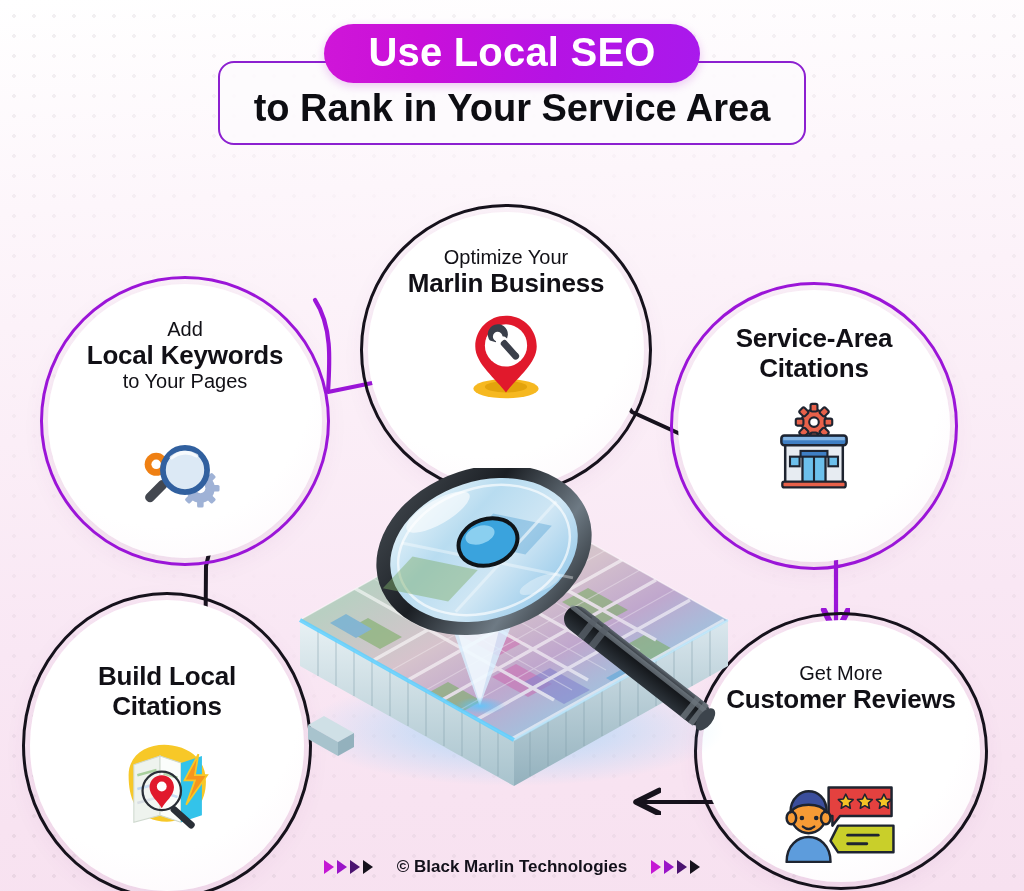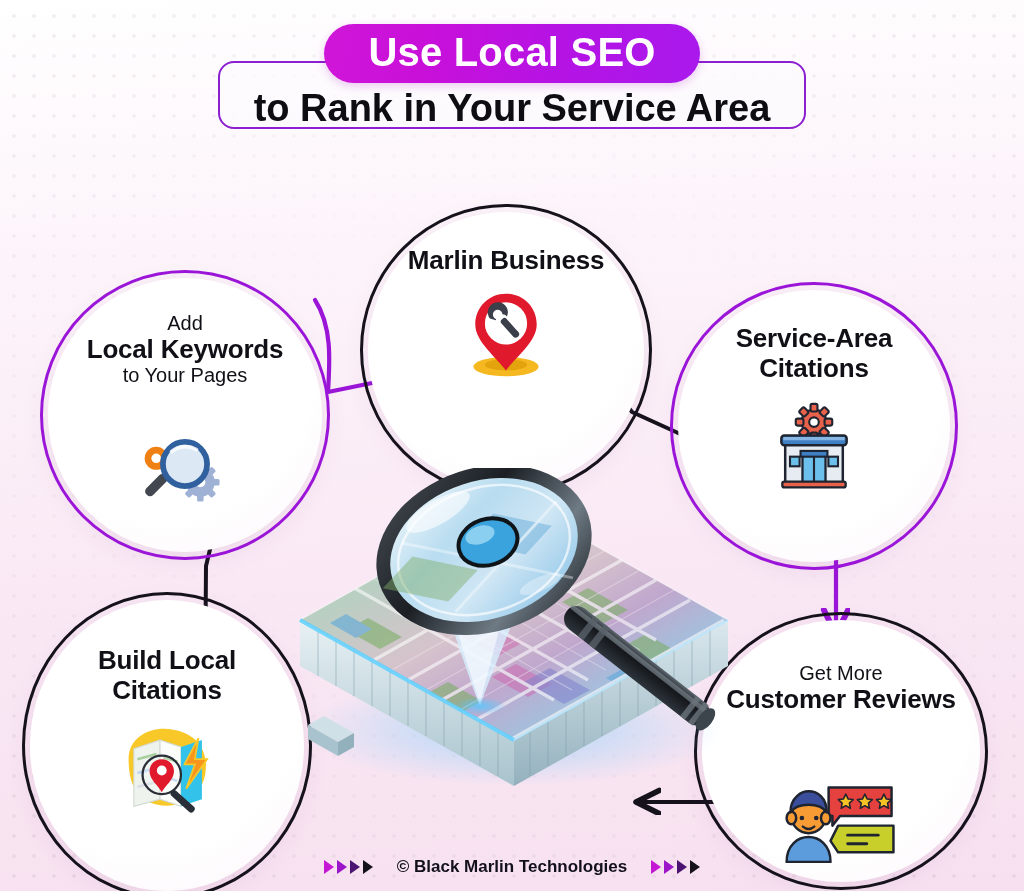--- a/index.html
+++ b/index.html
@@ -59,21 +59,21 @@
     font-weight: bold;
     letter-spacing: 0.2px;
     line-height: 1;
     box-shadow: 0 3px 10px rgba(170,20,200,0.22);
     white-space: nowrap;
   }
   .title-box {
     position: relative;
     z-index: 2;
     margin-top: -22px;
-    padding: 26px 34px 0 34px;
+    padding: 26px 34px 16px 34px;
     border: 2.5px solid #8c20d0;
     border-radius: 16px;
     background: rgba(253,250,253,0.86);
     color: #0d0d12;
     font-size: 38px;
     font-weight: bold;
     line-height: 1;
     white-space: nowrap;
   }
 
@@ -117,21 +117,21 @@
   }
   .t-sm { font-size: 20px; font-weight: normal; }
   .t-lg { font-size: 26px; font-weight: bold; letter-spacing: -0.2px; }
   .node-icon {
     margin-top: 10px;
     width: 96px;
     height: 96px;
   }
 
   
-  #node-keywords   { left: 48px;  top: 278px; width: 274px; height: 274px; gap: 20px; }
+  #node-keywords   { left: 48px;  top: 284px; width: 274px; height: 274px; gap: 20px; }
   #node-gbp        { left: 368px; top: 212px; width: 276px; height: 276px; }
   #node-service    { left: 678px; top: 290px; width: 272px; height: 272px; }
   #node-reviews    { left: 702px; top: 620px; width: 278px; height: 262px; gap: 44px; }
   #node-citations  { left: 30px;  top: 600px; width: 274px; height: 291px; }
 
   
   .center-art {
     position: absolute;
     left: 288px;
     top: 468px;
@@ -233,20 +233,21 @@
       <rect x="6" y="66" width="28" height="10" rx="4.5" fill="#43474f" transform="rotate(-45 20 71)"></rect>
 
       <circle cx="50" cy="49" r="23" fill="#dce9f5" stroke="#31609f" stroke-width="6"></circle>
       <path d="M36 36 A23 23 0 0 1 62 34" fill="none" stroke="#ffffff" stroke-width="4" stroke-linecap="round" opacity="0.75"></path>
     </svg>
   </div>
 
   <div class="node" id="node-gbp">
     <div class="ring dark"></div>
     <div class="node-text">
+      <div class="t-sm">Optimize Your</div>
       <div class="t-lg">Marlin Business</div>
     </div>
     <svg class="node-icon" viewBox="0 0 100 100">
       <ellipse cx="50" cy="84" rx="34" ry="10" fill="#f6b820"></ellipse>
       <ellipse cx="50" cy="82" rx="22" ry="6" fill="#e3a30c"></ellipse>
       <path d="M50 8 C32 8 18 22 18 40 C18 58 40 74 50 88 C60 74 82 58 82 40 C82 22 68 8 50 8 Z" fill="#e1192c"></path>
       <circle cx="50" cy="39" r="22" fill="#ffffff"></circle>
 
       <g fill="#3a3f4a" transform="translate(50,39) rotate(-42)">
         <rect x="-3.6" y="-6" width="7.2" height="22" rx="3"></rect>
@@ -327,21 +328,21 @@
         <path d="M12 44 C12 28 24 22 31 22 C40 22 50 28 50 44 C46 38 40 36 31 36 C22 36 16 38 12 44 Z" fill="#3b4e9c"></path>
       </g>
       <circle cx="24" cy="50" r="2.4" fill="#1e2430"></circle>
       <circle cx="39" cy="50" r="2.4" fill="#1e2430"></circle>
       <path d="M25 59 Q31 64 37 59" fill="none" stroke="#1e2430" stroke-width="2.4" stroke-linecap="round"></path>
     </svg>
   </div>
 
   <div class="node" id="node-citations">
     <div class="ring dark"></div>
-    <div class="node-text" style="margin-top:46px">
+    <div class="node-text" style="margin-top:62px">
       <div class="t-lg">Build Local</div>
       <div class="t-lg">Citations</div>
     </div>
     <svg class="node-icon" viewBox="0 0 120 110" style="width:120px;margin-top:14px">
 
       <path d="M16 46 C16 20 42 8 66 12 C92 16 108 34 104 62 C100 90 74 104 48 98 C24 92 16 72 16 46 Z" fill="#f7c828"></path>
 
       <path d="M22 34 L52 24 L52 92 L22 100 Z" fill="#eef3ee" stroke="#cfd9cf" stroke-width="1.2"></path>
       <path d="M26 46 L48 40" stroke="#a8cf9d" stroke-width="3" fill="none"></path>
       <path d="M26 62 L48 56" stroke="#bdd7f2" stroke-width="3" fill="none"></path>

